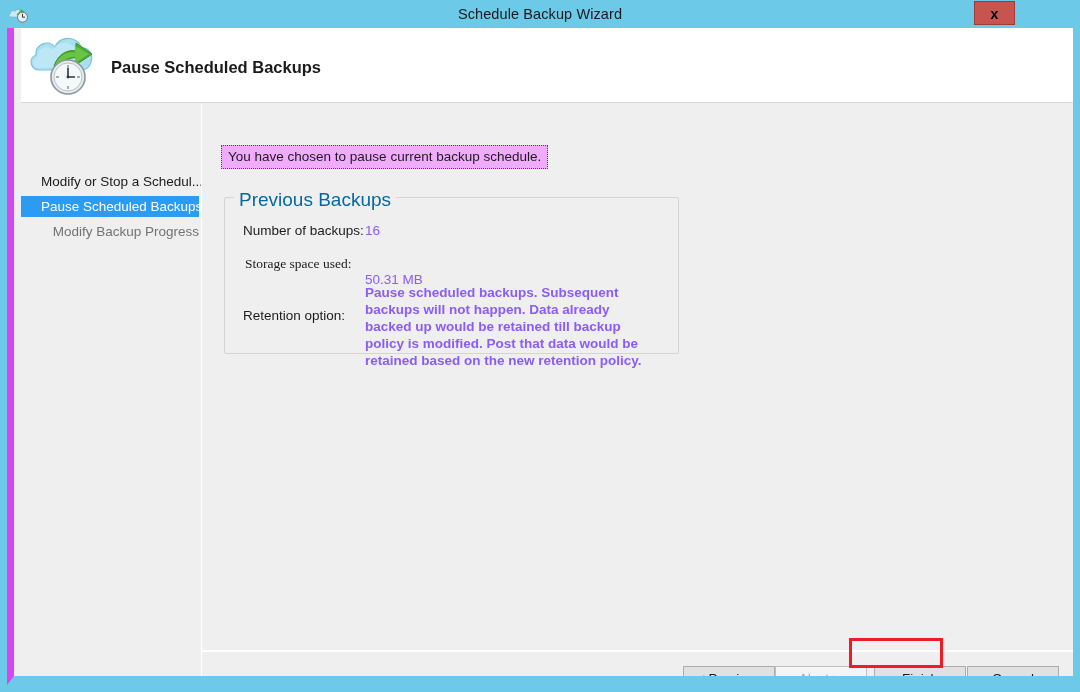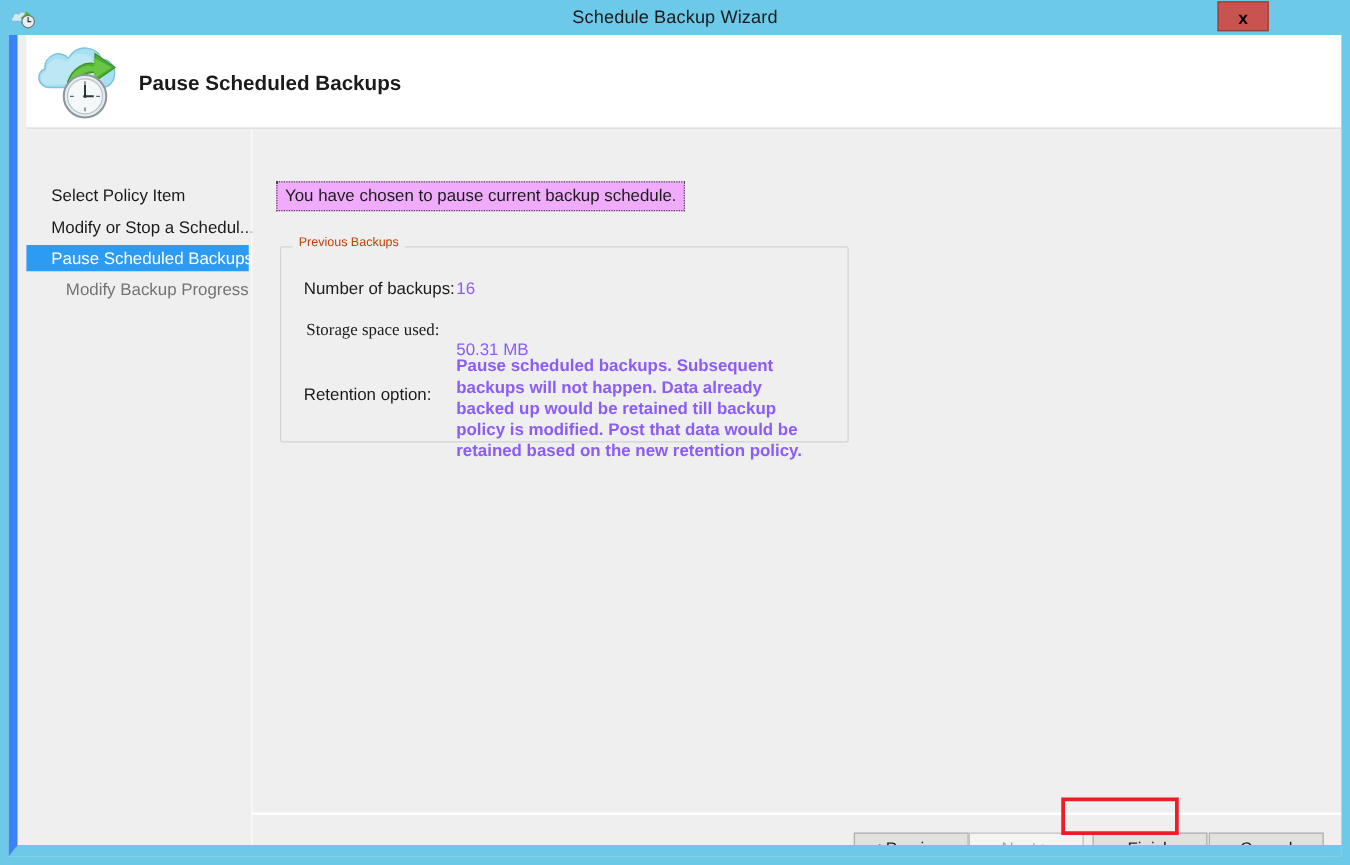--- a/index.html
+++ b/index.html
@@ -61,21 +61,21 @@
   }
 
   
   .client {
     position: absolute;
     left: 7px;
     top: 28px;
     width: 1066px;
     height: 657px;
     box-sizing: border-box;
-    border-left: 7px solid #3b82f6;
+    border-left: 7px solid #d946ef;
     border-right: 7px solid #6cc9e8;
     border-bottom: 9px solid #6cc9e8;
     background: #efefef;
   }
   .client-inner {
     position: absolute;
     left: 7px;
     top: 0;
     width: 1052px;
     height: 648px;
@@ -180,22 +180,22 @@
     border-radius: 2px;
     background: #efefef;
     box-sizing: border-box;
   }
   .groupbox-legend {
     position: absolute;
     left: 9px;
     top: -9px;
     padding: 0 5px;
     background: #efefef;
-    font-size: 10px;
-    color: #c2410c;
+    font-size: 19px;
+    color: #0369a1;
     white-space: nowrap;
   }
   .field-label {
     position: absolute;
     font-size: 13.5px;
     color: #1b1b1b;
     white-space: nowrap;
   }
   .field-value {
     position: absolute;
@@ -293,21 +293,20 @@
               <line x1="53" y1="45" x2="56" y2="45"></line>
             </g>
             <path d="M44 36 L44 45 L51 45" stroke="#2b383d" stroke-width="1.6" fill="none"></path>
             <circle cx="44" cy="45" r="1.4" fill="#2b383d"></circle>
           </svg>
         </span>
         <div class="header-title">Pause Scheduled Backups</div>
       </div>
 
       <div class="sidebar">
-        <div class="nav-item" style="top:42px;">Select Policy Item</div>
         <div class="nav-item" style="top:67px;">Modify or Stop a Schedul...</div>
         <div class="nav-item selected" style="top:92px;">Pause Scheduled Backups</div>
         <div class="nav-item disabled" style="top:117px;">Modify Backup Progress</div>
       </div>
       <div class="sidebar-sep"></div>
 
       <div class="content">
 
         <div class="notice">You have chosen to pause current backup schedule.</div>
 

